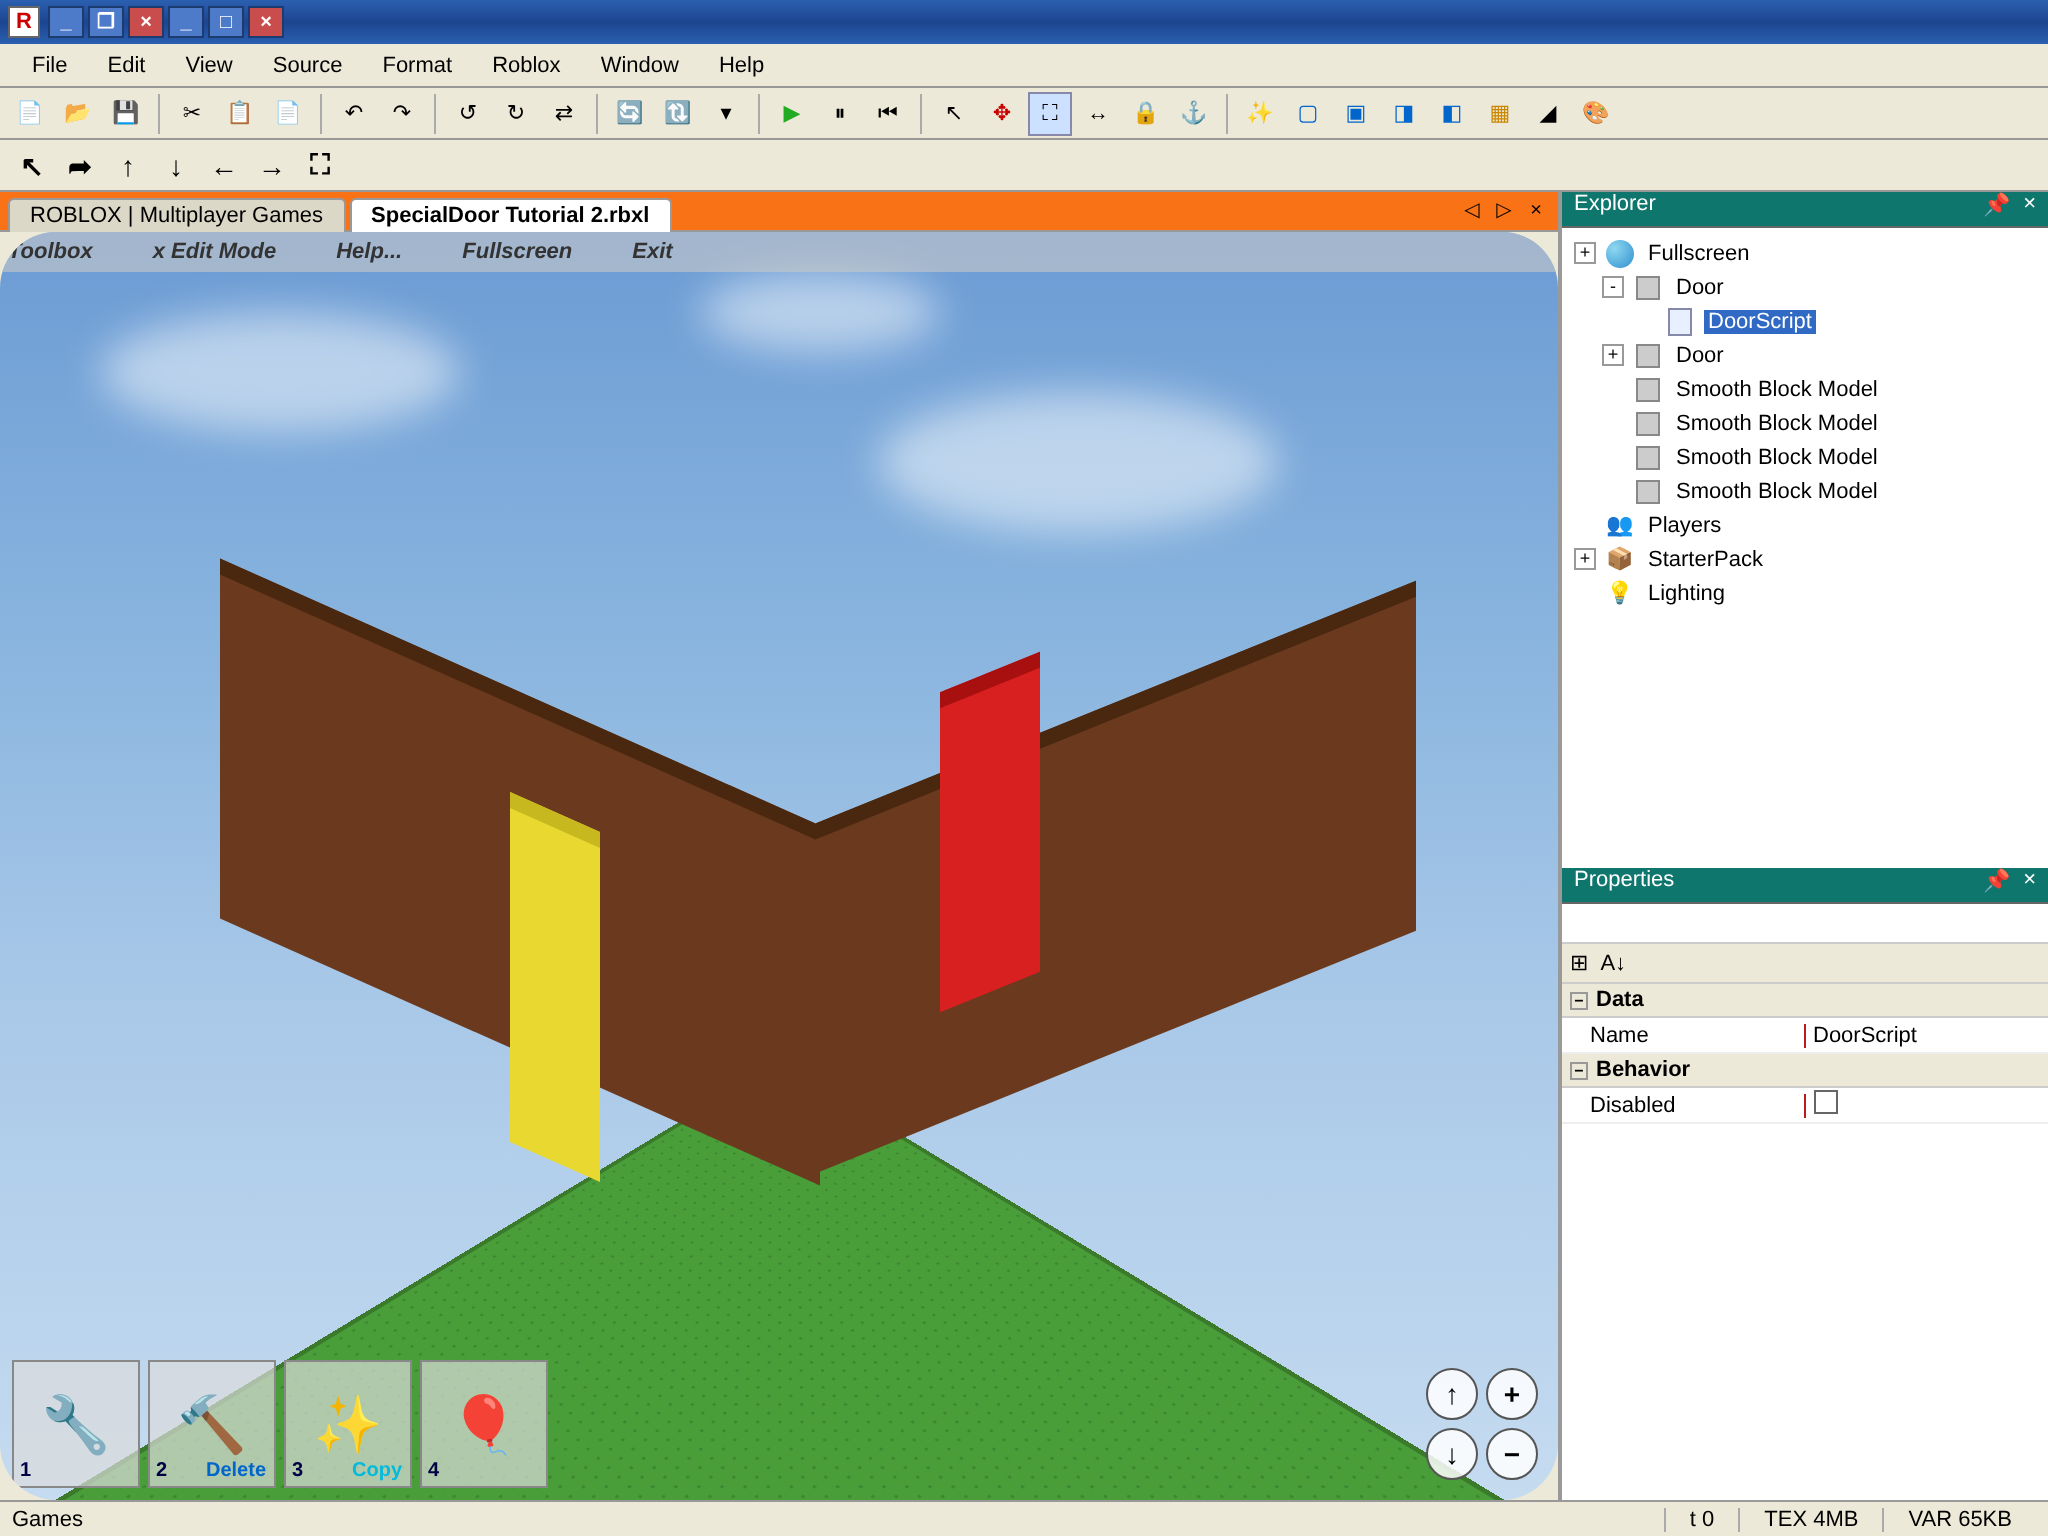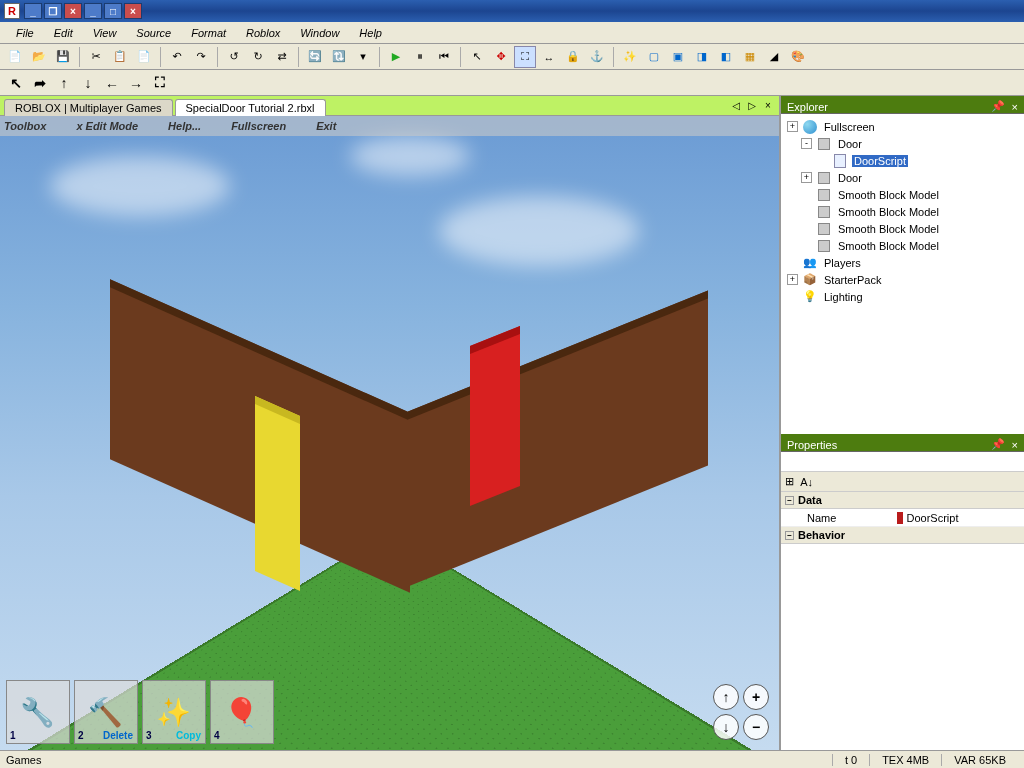--- a/index.html
+++ b/index.html
@@ -6,38 +6,38 @@
 body { width: 1024px; height: 768px; background: #ece9d8; overflow: hidden; position: relative; }
 
 .titlebar { height: 22px; background: linear-gradient(to bottom, #2b5fb0, #1c4590 50%, #2b5fb0); color: white; display: flex; align-items: center; padding: 0 4px; font-weight: bold; font-size: 12px; }
 .titlebar .app-icon { width: 16px; height: 16px; background: #fff; border: 1px solid #666; margin-right: 4px; display: flex; align-items: center; justify-content: center; color: #c00; font-weight: bold; font-size: 11px; }
 .titlebar .title-text { flex: 1; }
 .titlebar .win-btns { display: flex; gap: 2px; }
 .titlebar .win-btn { width: 18px; height: 16px; background: #4d7bc9; border: 1px solid #1c3c70; color: white; display: flex; align-items: center; justify-content: center; font-size: 10px; cursor: pointer; }
 .titlebar .win-btn.close { background: #c94d4d; }
 
 .menubar { height: 22px; background: #ece9d8; display: flex; align-items: center; padding: 0 6px; border-bottom: 1px solid #999; }
-.menubar .menu-item { padding: 2px 10px; cursor: pointer; font-style: italic; }
+.menubar .menu-item { padding: 2px 10px; cursor: pointer; }
 
 .toolbar { height: 26px; background: #ece9d8; display: flex; align-items: center; padding: 2px 4px; border-bottom: 1px solid #999; gap: 2px; }
 .toolbar .tb-btn { width: 22px; height: 22px; display: flex; align-items: center; justify-content: center; cursor: pointer; border: 1px solid transparent; }
 .toolbar .sep { width: 1px; height: 20px; background: #aaa; margin: 0 3px; }
 
 .toolbar2 { height: 26px; background: #ece9d8; display: flex; align-items: center; padding: 2px 6px; border-bottom: 1px solid #999; gap: 4px; }
 .toolbar2 .arrow-btn { width: 20px; height: 20px; display: flex; align-items: center; justify-content: center; cursor: pointer; font-size: 14px; font-weight: bold; }
 
 .main-area { display: flex; height: 654px; }
 .left-pane { flex: 1; display: flex; flex-direction: column; position: relative; }
-.tab-strip { height: 20px; background: #bef264; display: flex; align-items: flex-end; padding: 0 4px; border-bottom: 1px solid #999; position: relative; }
+.tab-strip { height: 20px; background: #f97316; display: flex; align-items: flex-end; padding: 0 4px; border-bottom: 1px solid #999; position: relative; }
 .tab { padding: 2px 10px; background: #dcd8c8; border: 1px solid #999; border-bottom: none; border-radius: 3px 3px 0 0; cursor: pointer; margin-right: 2px; position: relative; top: 1px; }
-.tab.active { background: #fff; font-weight: normal; z-index: 1; }
+.tab.active { background: #fff; font-weight: bold; z-index: 1; }
 .tab-strip .scroll-btns { position: absolute; right: 4px; top: 2px; display: flex; gap: 2px; }
 .tab-strip .scroll-btn { width: 14px; height: 14px; display: flex; align-items: center; justify-content: center; font-size: 10px; cursor: pointer; }
 
-.viewport { flex: 1; background: linear-gradient(to bottom, #6b9bd4 0%, #87b3de 30%, #a8c8e8 60%, #c5dbf0 100%); position: relative; overflow: hidden; }
+.viewport { flex: 1; background: linear-gradient(to bottom, #6b9bd4 0%, #87b3de 30%, #a8c8e8 60%, #c5dbf0 100%); position: relative; overflow: hidden; border-radius: 28px; }
 .viewport-overlay { position: absolute; top: 0; left: 0; right: 0; height: 20px; background: rgba(200,200,200,0.6); display: flex; align-items: center; padding: 0 4px; font-weight: bold; font-style: italic; color: #333; font-size: 13px; }
 .viewport-overlay span { margin-right: 30px; cursor: pointer; }
 
 .scene { position: absolute; top: 0; left: 0; right: 0; bottom: 0; perspective: 800px; }
 .baseplate { position: absolute; width: 900px; height: 900px; left: 50%; top: 350px; transform: translate(-50%,0) rotateX(60deg) rotateZ(45deg); background: #4a9e3a; background-image: radial-gradient(circle, #3d8530 1px, transparent 1px); background-size: 10px 10px; border: 4px solid #3a7a2a; }
 .wall { position: absolute; background: #6b3a1e; border-top: 8px solid #4a280f; }
 .wall.left { width: 300px; height: 180px; left: 110px; top: 230px; transform: skewY(24deg); }
 .wall.right { width: 300px; height: 175px; left: 408px; top: 235px; transform: skewY(-22deg); }
 .door-yellow { position: absolute; width: 45px; height: 175px; left: 255px; top: 290px; background: #e8d830; border-top: 8px solid #c8b820; transform: skewY(24deg); z-index: 2; }
 .door-red { position: absolute; width: 50px; height: 160px; left: 470px; top: 220px; background: #d82020; border-top: 8px solid #a81010; transform: skewY(-22deg); z-index: 2; }
@@ -49,21 +49,21 @@
 
 .hud-tools { position: absolute; bottom: 6px; left: 6px; display: flex; gap: 4px; }
 .hud-tool { width: 64px; height: 64px; background: rgba(220,220,220,0.7); border: 1px solid #888; position: relative; display: flex; align-items: center; justify-content: center; font-size: 28px; }
 .hud-tool .num { position: absolute; bottom: 2px; left: 3px; font-size: 10px; font-weight: bold; color: #004; }
 .hud-tool .label { position: absolute; bottom: 2px; right: 4px; font-size: 10px; font-weight: bold; }
 
 .cam-controls { position: absolute; bottom: 10px; right: 10px; display: grid; grid-template-columns: 26px 26px; gap: 4px; }
 .cam-btn { width: 26px; height: 26px; border-radius: 50%; background: rgba(255,255,255,0.85); border: 1px solid #555; display: flex; align-items: center; justify-content: center; font-size: 14px; font-weight: bold; cursor: pointer; }
 
 .right-pane { width: 245px; background: #ece9d8; display: flex; flex-direction: column; border-left: 2px solid #999; }
-.panel-header { height: 18px; background: #4d7c0f; color: white; display: flex; align-items: flex-end; padding: 0 6px; font-size: 11px; border-bottom: 1px solid #666; }
+.panel-header { height: 18px; background: #0f766e; color: white; display: flex; align-items: flex-start; padding: 0 6px; font-size: 11px; border-bottom: 1px solid #666; }
 .panel-header .pin { margin-left: auto; font-size: 11px; cursor: pointer; }
 .panel-header .x { margin-left: 6px; font-size: 11px; cursor: pointer; }
 
 .explorer-tree { flex: 0 0 320px; background: #fff; overflow: auto; padding: 4px; }
 .tree-node { display: flex; align-items: center; height: 17px; padding-left: 2px; white-space: nowrap; cursor: pointer; }
 .tree-node .toggle { width: 11px; height: 11px; border: 1px solid #999; display: inline-flex; align-items: center; justify-content: center; font-size: 9px; margin-right: 4px; line-height: 1; }
 .tree-node .toggle.empty { border: none; }
 .tree-node .icon { width: 16px; height: 16px; margin-right: 4px; display: inline-flex; align-items: center; justify-content: center; }
 .tree-node.selected .label { background: #316ac5; color: white; padding: 0 2px; }
 .tree-node .label { padding: 0 2px; }
@@ -71,21 +71,21 @@
 .indent2 { padding-left: 32px; }
 
 .properties-panel { flex: 1; display: flex; flex-direction: column; background: #fff; }
 .prop-search { height: 20px; border-bottom: 1px solid #ccc; }
 .prop-search input { width: 100%; height: 100%; border: none; padding: 0 4px; outline: none; }
 .prop-toolbar { height: 20px; background: #ece9d8; border-bottom: 1px solid #ccc; display: flex; align-items: center; padding: 0 4px; gap: 6px; }
 .prop-grid { flex: 1; overflow: auto; }
 .prop-category { background: #ece9d8; font-weight: bold; padding: 2px 4px; border-bottom: 1px solid #ccc; display: flex; align-items: center; }
 .prop-category .toggle { width: 9px; height: 9px; border: 1px solid #999; display: inline-flex; align-items: center; justify-content: center; font-size: 8px; margin-right: 4px; }
 .prop-row { display: flex; border-bottom: 1px solid #eee; height: 18px; align-items: center; }
-.prop-name { width: 50%; padding-left: 26px; border-right: 6px solid #b91c1c; }
+.prop-name { width: 50%; padding-left: 14px; border-right: 1px solid #b91c1c; }
 .prop-name.readonly { color: #999; }
 .prop-value { width: 50%; padding-left: 4px; }
 .prop-checkbox { width: 12px; height: 12px; border: 1px solid #666; display: inline-flex; align-items: center; justify-content: center; font-size: 9px; }
 
 .statusbar { height: 18px; background: #ece9d8; border-top: 1px solid #999; display: flex; align-items: center; padding: 0 6px; font-size: 11px; }
 .statusbar .spacer { flex: 1; }
 .statusbar .cell { border-left: 1px solid #aaa; padding: 0 12px; }
 
 .icon-workspace { width: 14px; height: 14px; border-radius: 50%; background: radial-gradient(circle at 30% 30%, #8ed8f0, #3090d0); }
 .icon-model { width: 12px; height: 12px; background: #ccc; border: 1px solid #888; }
@@ -311,20 +311,24 @@
         <span>⊞</span>
         <span>A↓</span>
       </div>
       <div class="prop-grid" id="prop-grid">
           <div class="prop-category"><span class="toggle">−</span>Data</div>
           <div class="prop-row">
             <div class="prop-name">Name</div>
             <div class="prop-value">DoorScript</div>
           </div>
           <div class="prop-category"><span class="toggle">−</span>Behavior</div>
+          <div class="prop-row">
+            <div class="prop-name">Disabled</div>
+            <div class="prop-value"><span class="prop-checkbox"></span></div>
+          </div>
         </div>
     </div>
   </div>
 </div>
 
 <div class="statusbar">
   <span>Games</span>
   <span class="spacer"></span>
   <span class="cell">t 0</span>
   <span class="cell">TEX 4MB</span>

